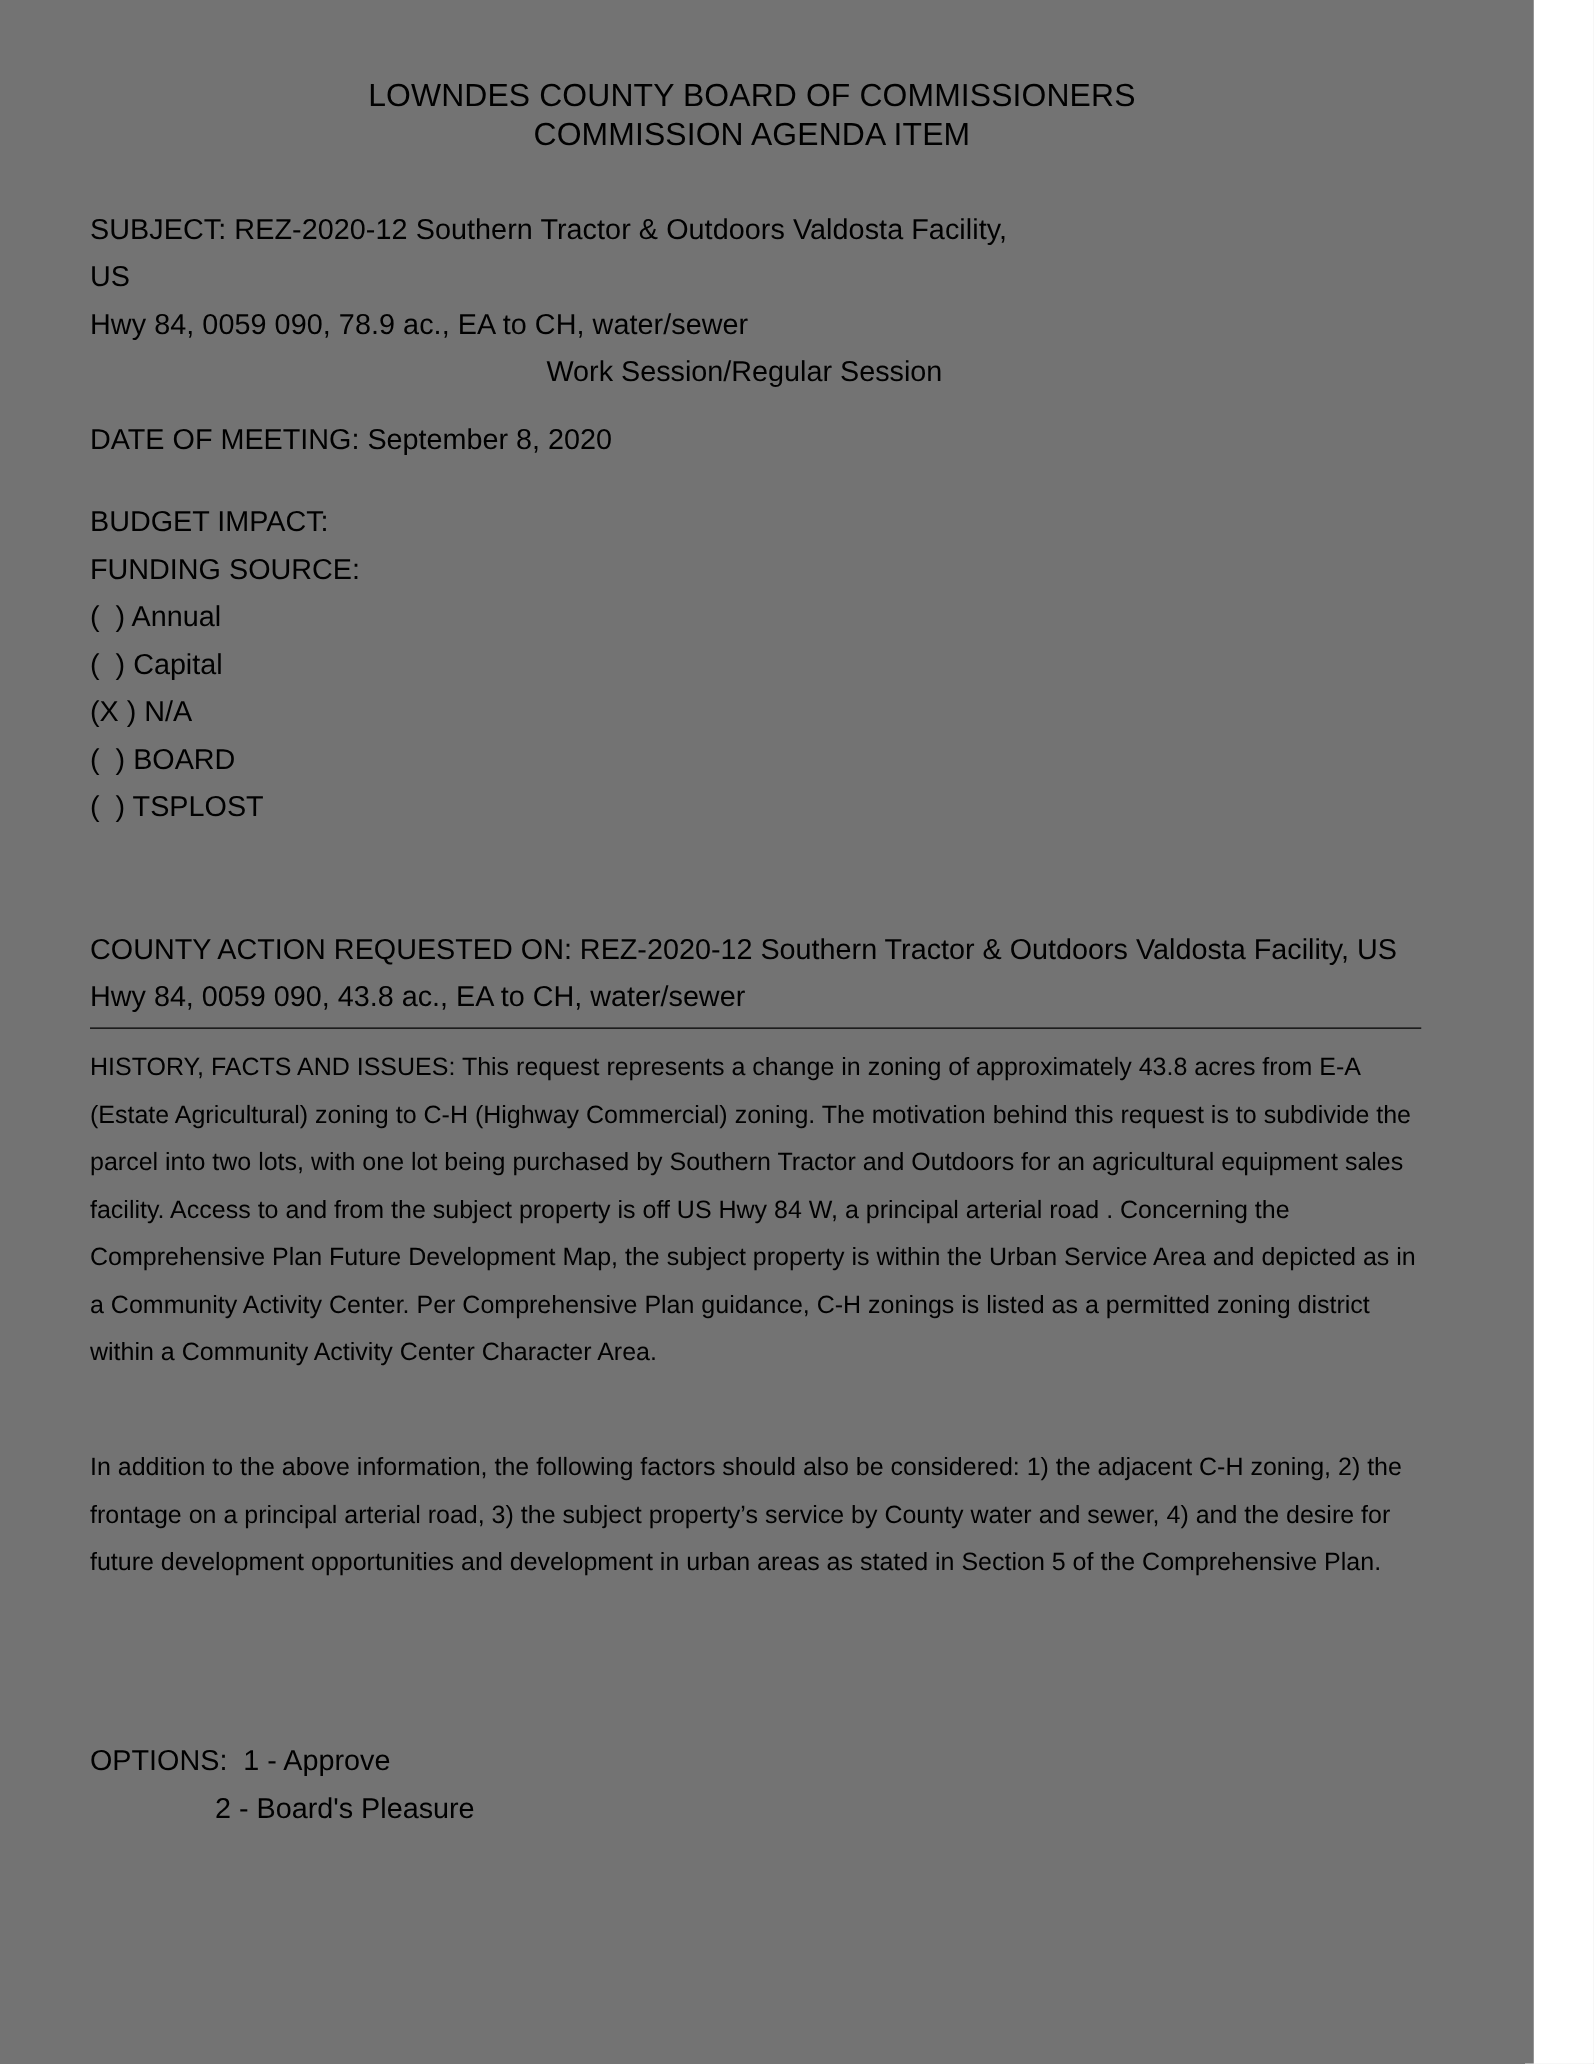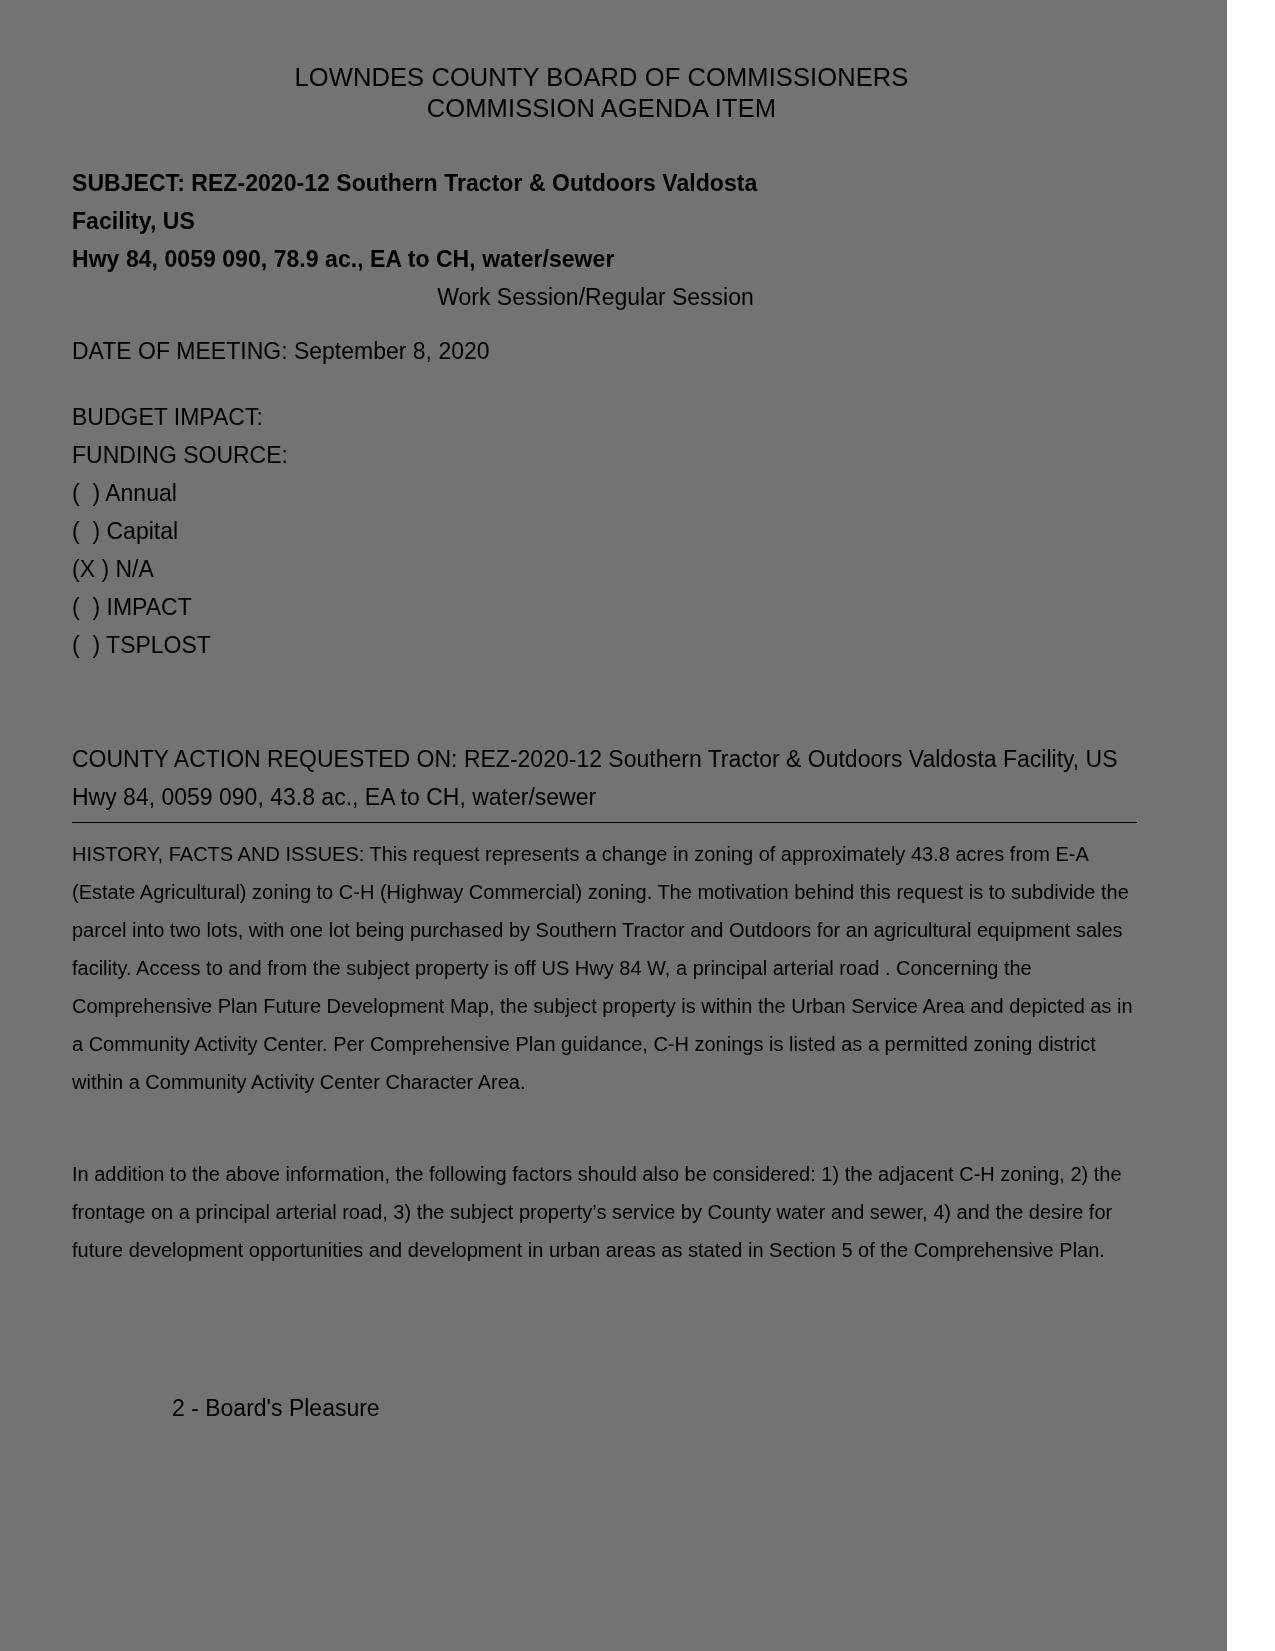--- a/index.html
+++ b/index.html
@@ -35,21 +35,21 @@
   .spacer-a { height: 40px; }
 
   .body-text {
     font-size: 23px;
     line-height: 38px;
     letter-spacing: 0.05px;
   }
   .subject-block {
     width: 760px;
   }
-  .subject-line { display: block; font-weight: bold; }
+  .subject-line { display: block; }
 
   .work-session {
     text-align: center;
     font-size: 23px;
     line-height: 38px;
     padding-right: 12px;
   }
   .gap-sm { height: 16px; }
   .gap-md { height: 28px; }
   .gap-xl { height: 76px; }
@@ -119,32 +119,33 @@
 
   <div class="gap-md"></div>
 
   <div class="line">BUDGET IMPACT:</div>
   <div class="line">FUNDING SOURCE:</div>
 
   <div class="fund-list">
     <div class="fund-row"><span>(  )</span> <span>Annual</span></div>
     <div class="fund-row"><span>(  )</span> <span>Capital</span></div>
     <div class="fund-row"><span>(X )</span> <span>N/A</span></div>
-    <div class="fund-row"><span>(  )</span> <span>IMPACT</span></div>
+    <div class="fund-row"><span>(  )</span> <span>BOARD</span></div>
     <div class="fund-row"><span>(  )</span> <span>TSPLOST</span></div>
   </div>
 
   <div class="gap-xl"></div>
 
   <div class="county-action">COUNTY ACTION REQUESTED ON: REZ-2020-12 Southern Tractor &amp; Outdoors Valdosta Facility, US Hwy 84, 0059 090, 43.8 ac., EA to CH, water/sewer</div>
 
   <hr class="hr">
 
   <p class="para">HISTORY, FACTS AND ISSUES: This request represents a change in zoning of approximately 43.8 acres from E-A (Estate Agricultural) zoning to C-H (Highway Commercial) zoning. The motivation behind this request is to subdivide the parcel into two lots, with one lot being purchased by Southern Tractor and Outdoors for an agricultural equipment sales facility. Access to and from the subject property is off US Hwy 84 W, a principal arterial road . Concerning the Comprehensive Plan Future Development Map, the subject property is within the Urban Service Area and depicted as in a Community Activity Center. Per Comprehensive Plan guidance, C-H zonings is listed as a permitted zoning district within a Community Activity Center Character Area.</p>
   <p class="para">In addition to the above information, the following factors should also be considered: 1) the adjacent C-H zoning, 2) the frontage on a principal arterial road, 3) the subject property’s service by County water and sewer, 4) and the desire for future development opportunities and development in urban areas as stated in Section 5 of the Comprehensive Plan.</p>
 
   <div style="height:120px"></div>
 
   <div class="options-block">
+    <div class="options-line">OPTIONS:  1 - Approve</div>
     <div class="options-line options-indent">2 - Board's Pleasure</div>
   </div>
 
 </div>
 
 </body></html>

